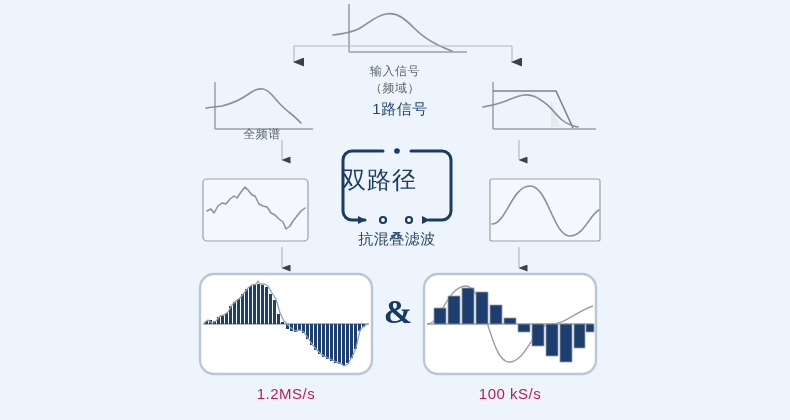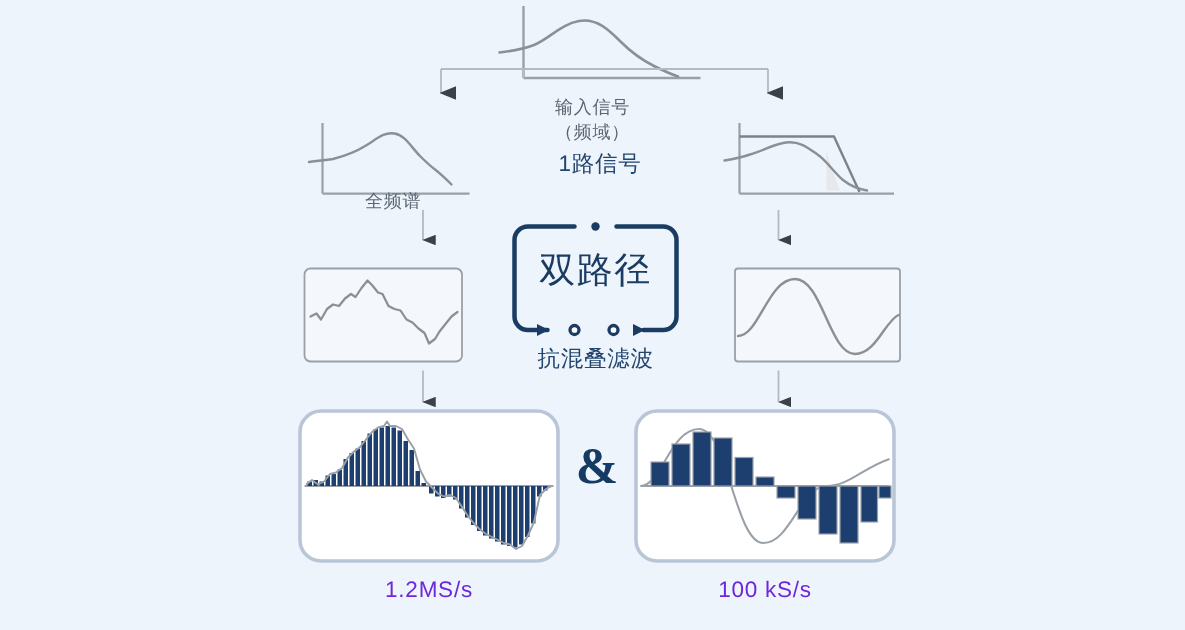--- a/index.html
+++ b/index.html
@@ -35,36 +35,36 @@
     letter-spacing: 0.5px;
     white-space: nowrap;
   }
   .caption.big {
     font-size: 15px;
     color: #23466e;
     font-weight: normal;
   }
   .caption.rate {
     font-size: 15px;
-    color: #6d28d9;
+    color: #be185d;
   }
   
   #badge {
     position: absolute;
     left: 342px;
     top: 148px;
     width: 110px;
     height: 80px;
   }
   #badge .badge-text {
     position: absolute;
     left: 0;
     top: 16px;
     width: 110px;
-    text-align: center;
+    text-align: left;
     font-size: 24px;
     color: #1a3c63;
     letter-spacing: 1px;
   }
   #amp {
     position: absolute;
     left: 381px;
     top: 293px;
     width: 34px;
     text-align: center;

